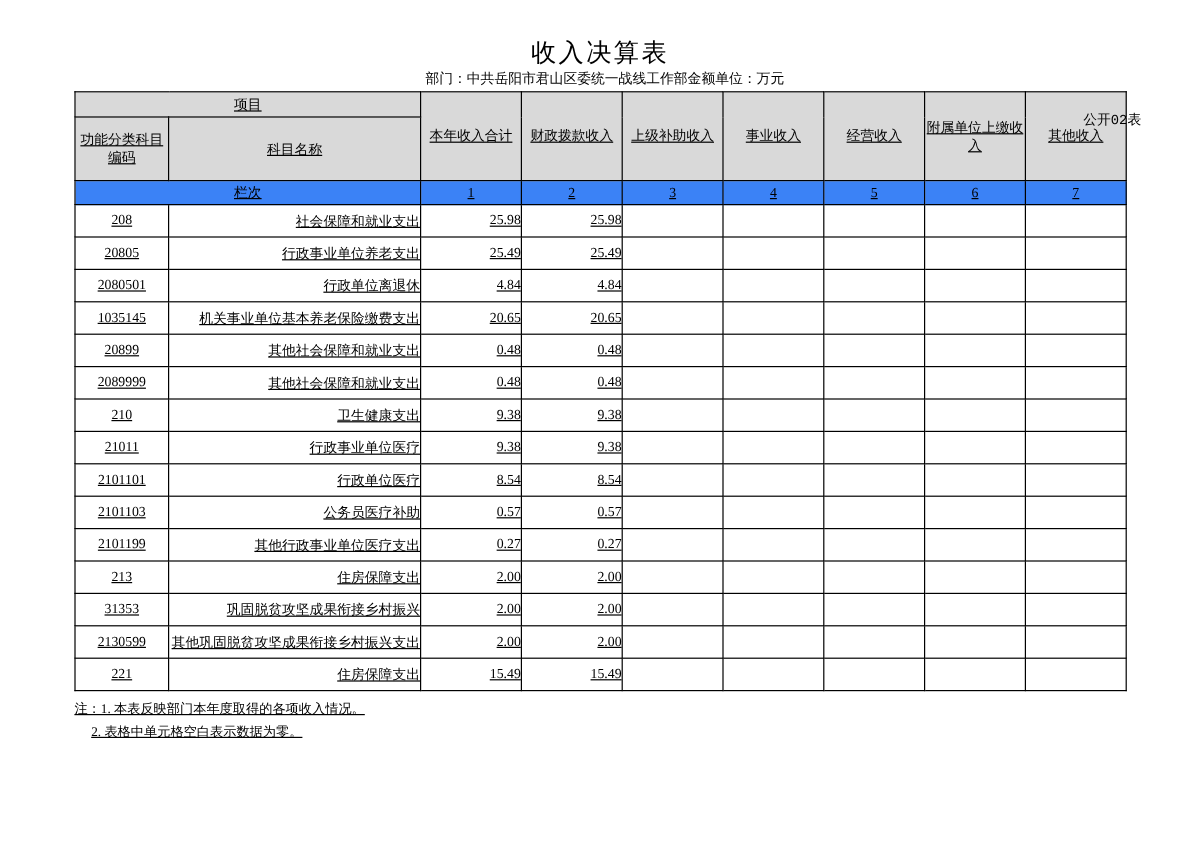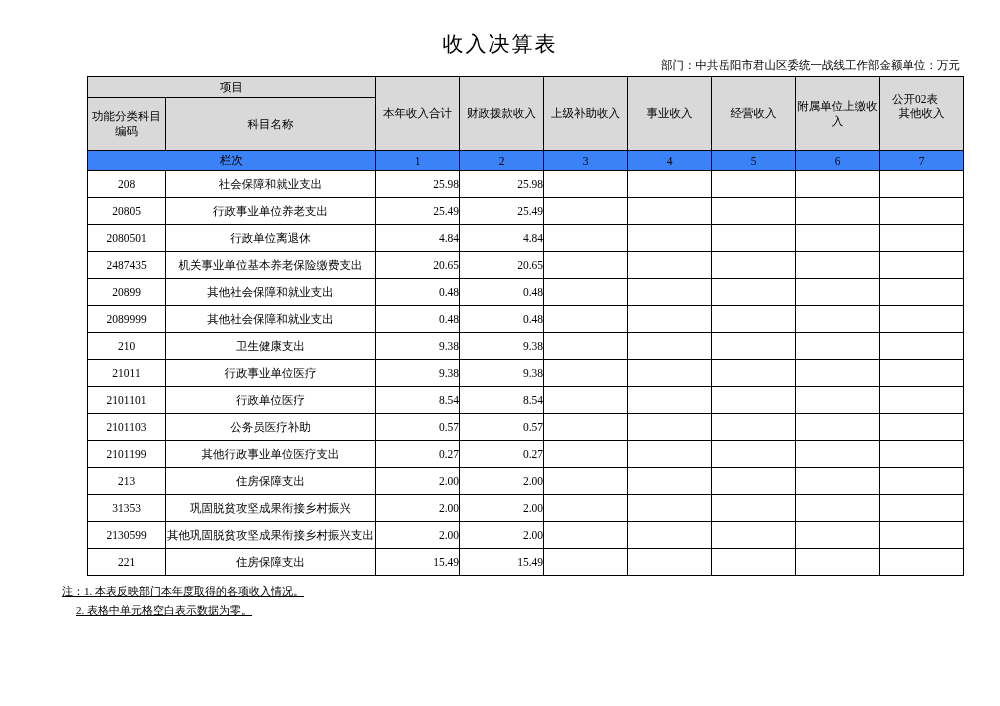--- a/index.html
+++ b/index.html
@@ -24,40 +24,42 @@
   .doc-title {
     text-align: center;
     font-size: 21px;
     font-weight: normal;
     letter-spacing: 2px;
     margin-top: 30px;
     margin-bottom: 0;
   }
   .meta-right {
     position: absolute;
-    right: 62px;
+    right: 49px;
     top: 62px;
     font-size: 11.5px;
+    font-family: Liberation Mono, monospace;
   }
   .meta-row {
     display: flex;
-    justify-content: flex-end;
+    justify-content: center;
     align-items: flex-end;
-    margin: 0 40px 3px 62px;
+    margin: 0 54px 3px 62px;
     font-size: 11.5px;
   }
   .meta-left-text { white-space: nowrap; }
   .meta-unit-text { white-space: nowrap; }
 
   table.fin {
     border-collapse: collapse;
-    margin: 0 87px;
+    margin: 0 62px;
     width: 876px;
     table-layout: fixed;
     font-size: 11.5px;
+    text-decoration: underline;
   }
   table.fin td, table.fin th {
     border: 1px solid #000;
     padding: 0;
     font-weight: normal;
     vertical-align: middle;
   }
   .hdr {
     background: #d9d9d9;
     text-align: center;
@@ -68,21 +70,21 @@
     background: #3b82f6;
     text-align: center;
     height: 19px;
   }
   td.code {
     text-align: center;
     height: 26px;
     padding: 0 2px;
   }
   td.name {
-    text-align: center;
+    text-align: right;
     padding-left: 6px;
     height: 26px;
   }
   td.num {
     text-align: right;
     padding-right: 6px;
     height: 26px;
   }
 
   .notes {
@@ -173,21 +175,21 @@
         <td class="name">行政单位离退休</td>
         <td class="num">4.84</td>
         <td class="num">4.84</td>
         <td class="num"></td>
         <td class="num"></td>
         <td class="num"></td>
         <td class="num"></td>
         <td class="num"></td>
       </tr>
       <tr>
-        <td class="code">2487435</td>
+        <td class="code">1035145</td>
         <td class="name">机关事业单位基本养老保险缴费支出</td>
         <td class="num">20.65</td>
         <td class="num">20.65</td>
         <td class="num"></td>
         <td class="num"></td>
         <td class="num"></td>
         <td class="num"></td>
         <td class="num"></td>
       </tr>
       <tr>

